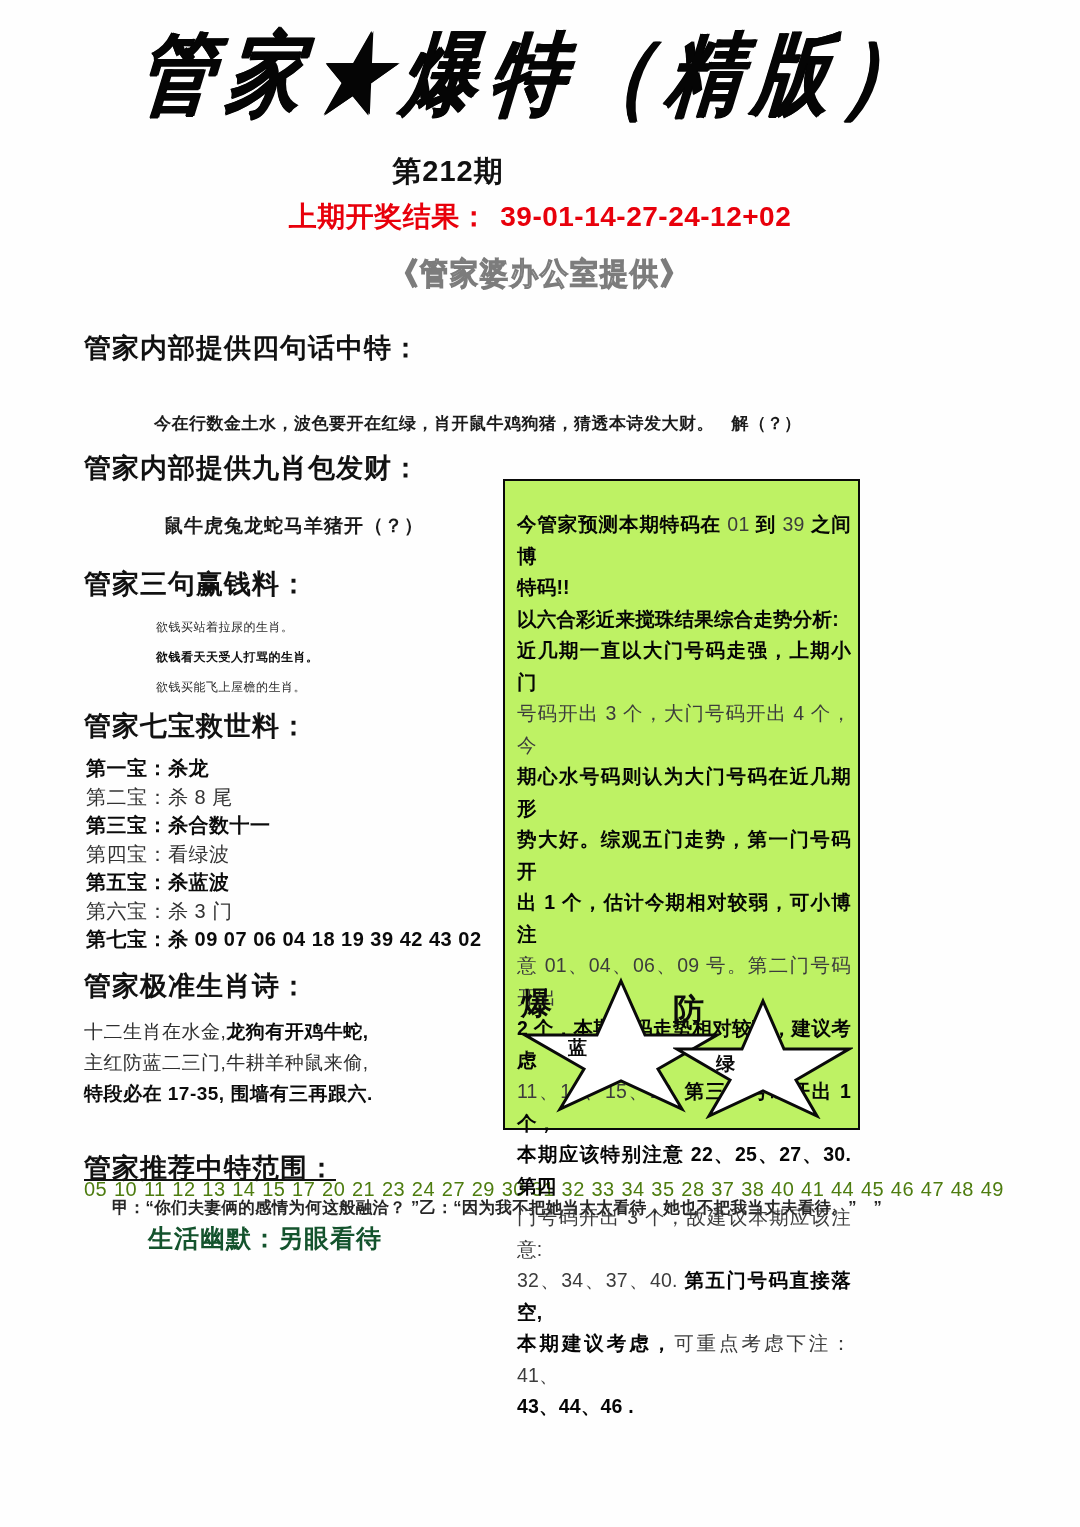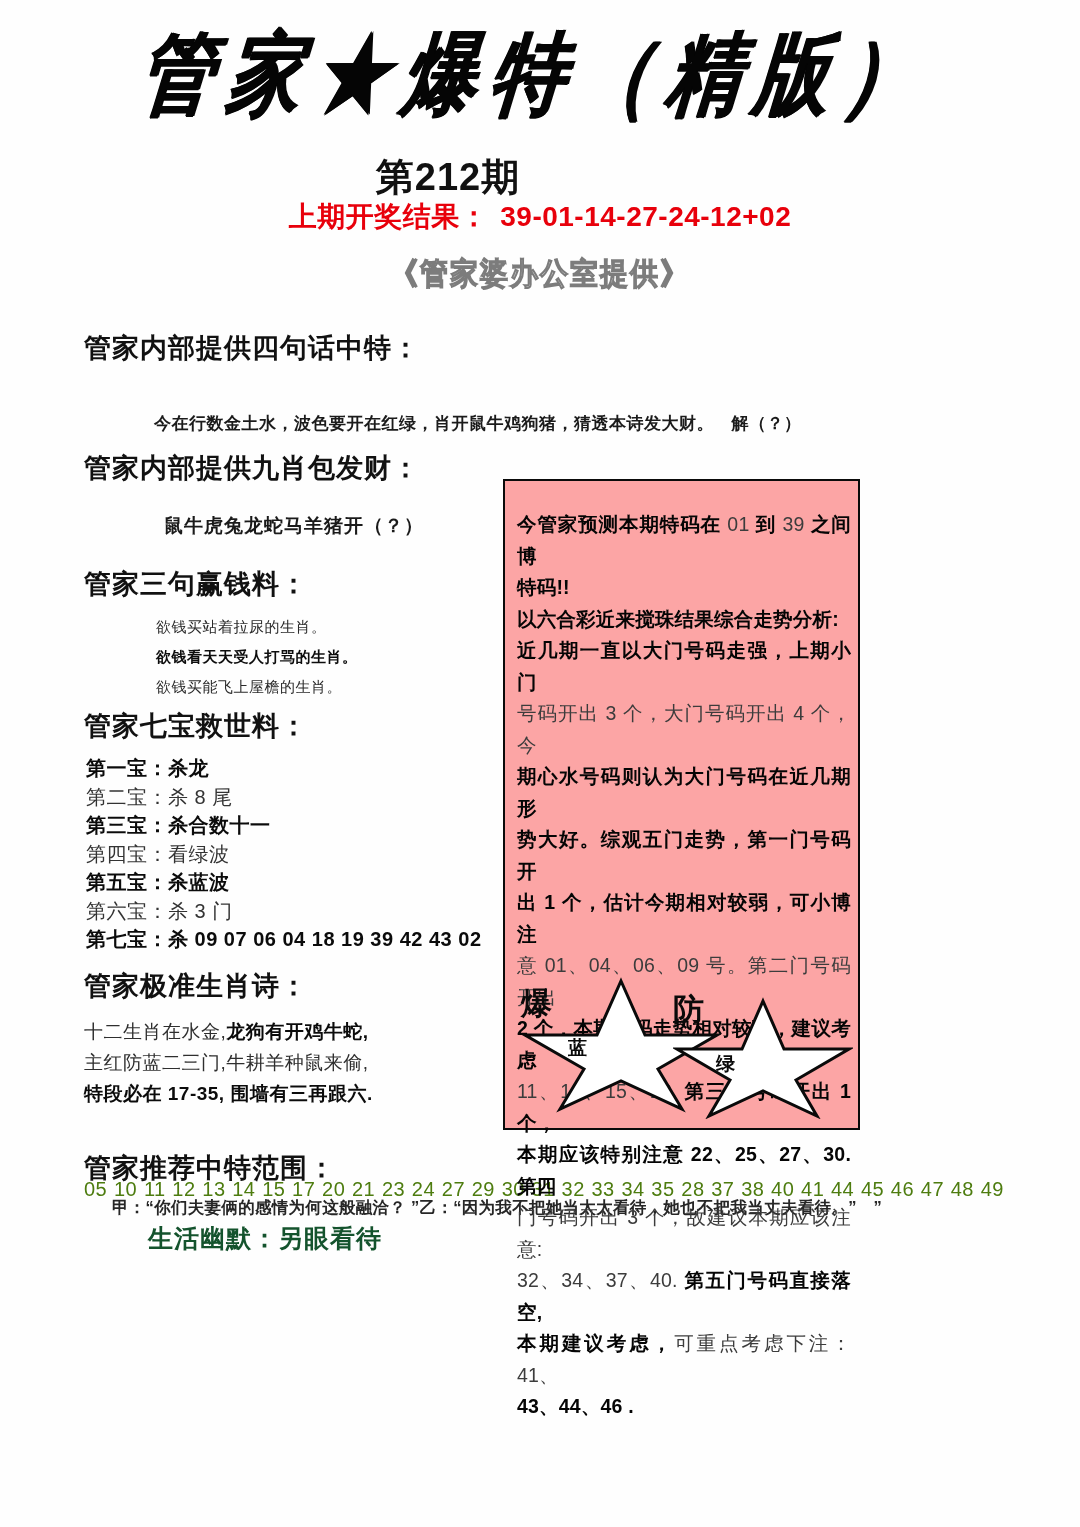--- a/index.html
+++ b/index.html
@@ -45,21 +45,21 @@
     text-shadow: 1.5px 0 0 #050505, -0.5px 0 0 #050505, 0 1px 0 #050505;
   }
 
   .issue-no {
     position: absolute;
     top: 152px;
     left: 0;
     width: 896px;
     text-align: center;
     font-family: "Liberation Sans", sans-serif;
-    font-size: 38px;
+    font-size: 29px;
     font-weight: 700;
     color: #111;
     letter-spacing: 1px;
   }
 
   .last-draw {
     position: absolute;
     top: 198px;
     left: 0;
     width: 1080px;
@@ -135,21 +135,21 @@
   .three-list {
     position: absolute;
     left: 72px;
     top: 282px;
     margin: 0;
     padding: 0;
     list-style: none;
   }
   .three-list li {
     font-family: Liberation Sans, sans-serif;
-    font-size: 15px;
+    font-size: 12px;
     line-height: 30px;
     letter-spacing: 0.5px;
     color: #2a2a2a;
   }
   .three-list li.bold { font-weight: 700; color: #0d0d0d; }
 
   .seven-head { position: absolute; left: 0; top: 378px; }
   .seven-list {
     position: absolute;
     left: 2px;
@@ -180,21 +180,21 @@
     font-size: 19px;
     line-height: 31px;
     letter-spacing: 0.5px;
     color: #2e2e2e;
     white-space: nowrap;
   }
   .zodiac-poem div.bold { font-weight: 700; color: #0b0b0b; }
   .zodiac-poem div.indent { text-align: right; padding-right: 78px; }
   .zp-strong { font-weight: 700; color: #0b0b0b; }
 
-  .range-head { position: absolute; left: 0; top: 820px; }
+  .range-head { position: absolute; left: 0; top: 820px; text-decoration: underline; }
 
   
   .range-numbers {
     position: absolute;
     left: 84px;
     top: 1178px;
     width: 920px;
     display: flex;
     justify-content: space-between;
     font-family: "Liberation Sans", sans-serif;
@@ -228,21 +228,21 @@
   }
 
   
   .analysis-box {
     position: absolute;
     left: 503px;
     top: 479px;
     width: 357px;
     height: 651px;
     border: 2.5px solid #0a0a0a;
-    background: #fca5a5;
+    background: #bef264;
     box-sizing: border-box;
   }
   .analysis-text {
     position: absolute;
     left: 12px;
     top: 28px;
     width: 334px;
     font-family: "Liberation Sans", sans-serif;
     font-size: 19.5px;
     line-height: 31.5px;

